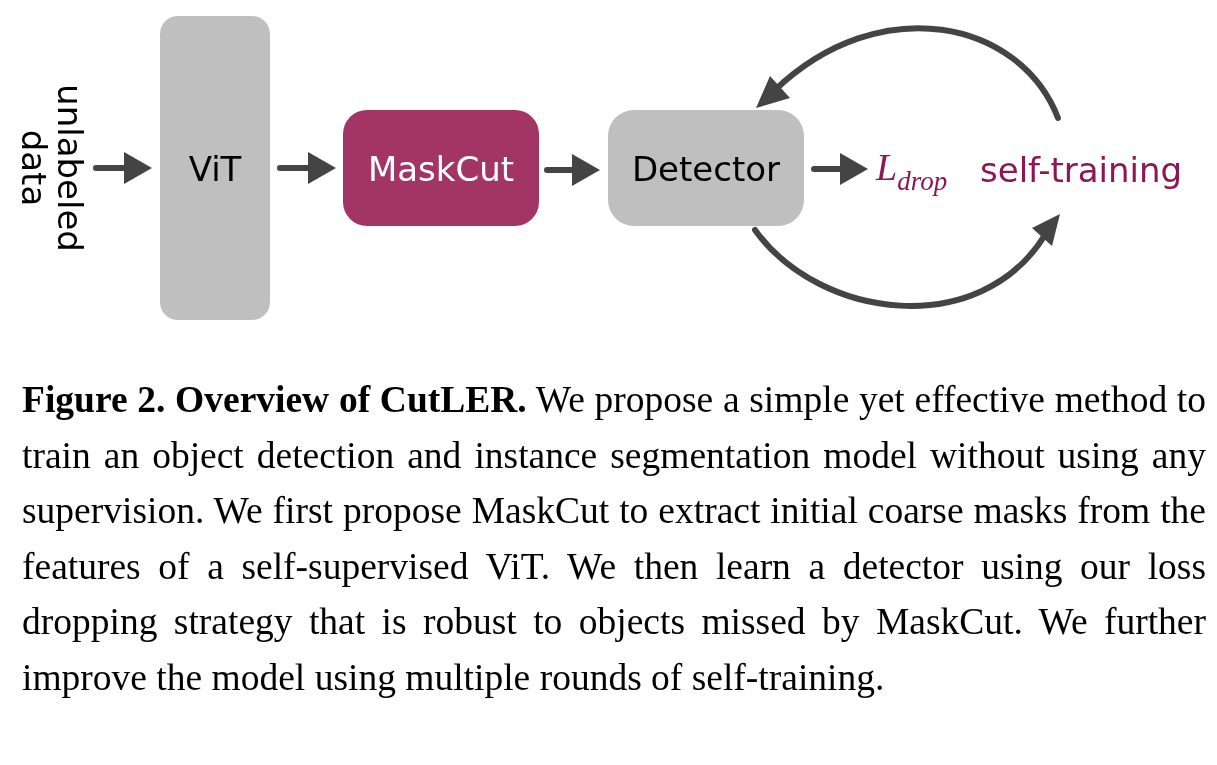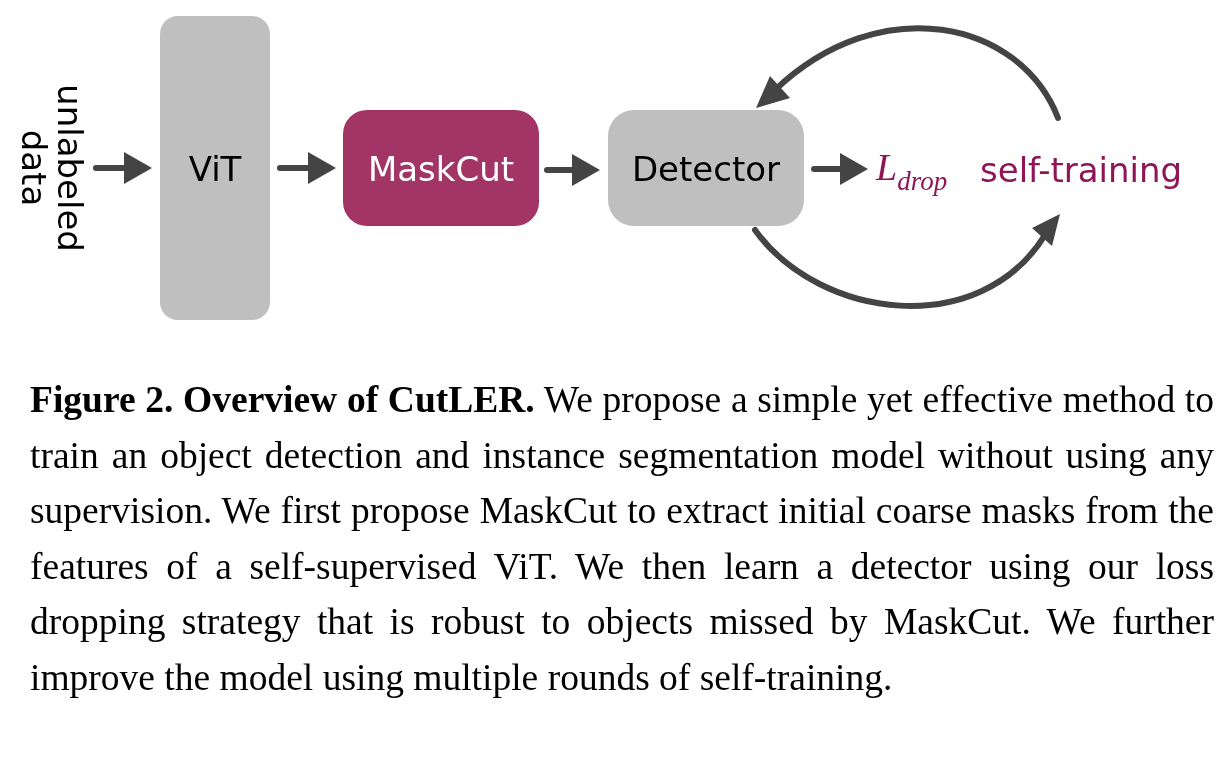--- a/index.html
+++ b/index.html
@@ -1,19 +1,19 @@
 <!DOCTYPE html>
 <html><head>
 <meta charset="utf-8">
 <style>
   html, body { margin:0; padding:0; background:#ffffff; }
   body { width:1217px; height:765px; position:relative; overflow:hidden; }
   #diagram { position:absolute; left:0; top:0; width:1217px; height:340px; }
   .caption {
-    position:absolute; left:30px; top:372px; width:1184px;
+    position:absolute; left:22px; top:372px; width:1184px;
     font-family:"Liberation Serif", serif; font-size:37.5px; line-height:55.5px;
     color:#000; text-align:justify;
   }
   .caption b { font-weight:bold; }
   .sans { font-family:"DejaVu Sans", sans-serif; }
   .serif { font-family:"Liberation Serif", serif; }
 </style>
 </head>
 <body>
 

